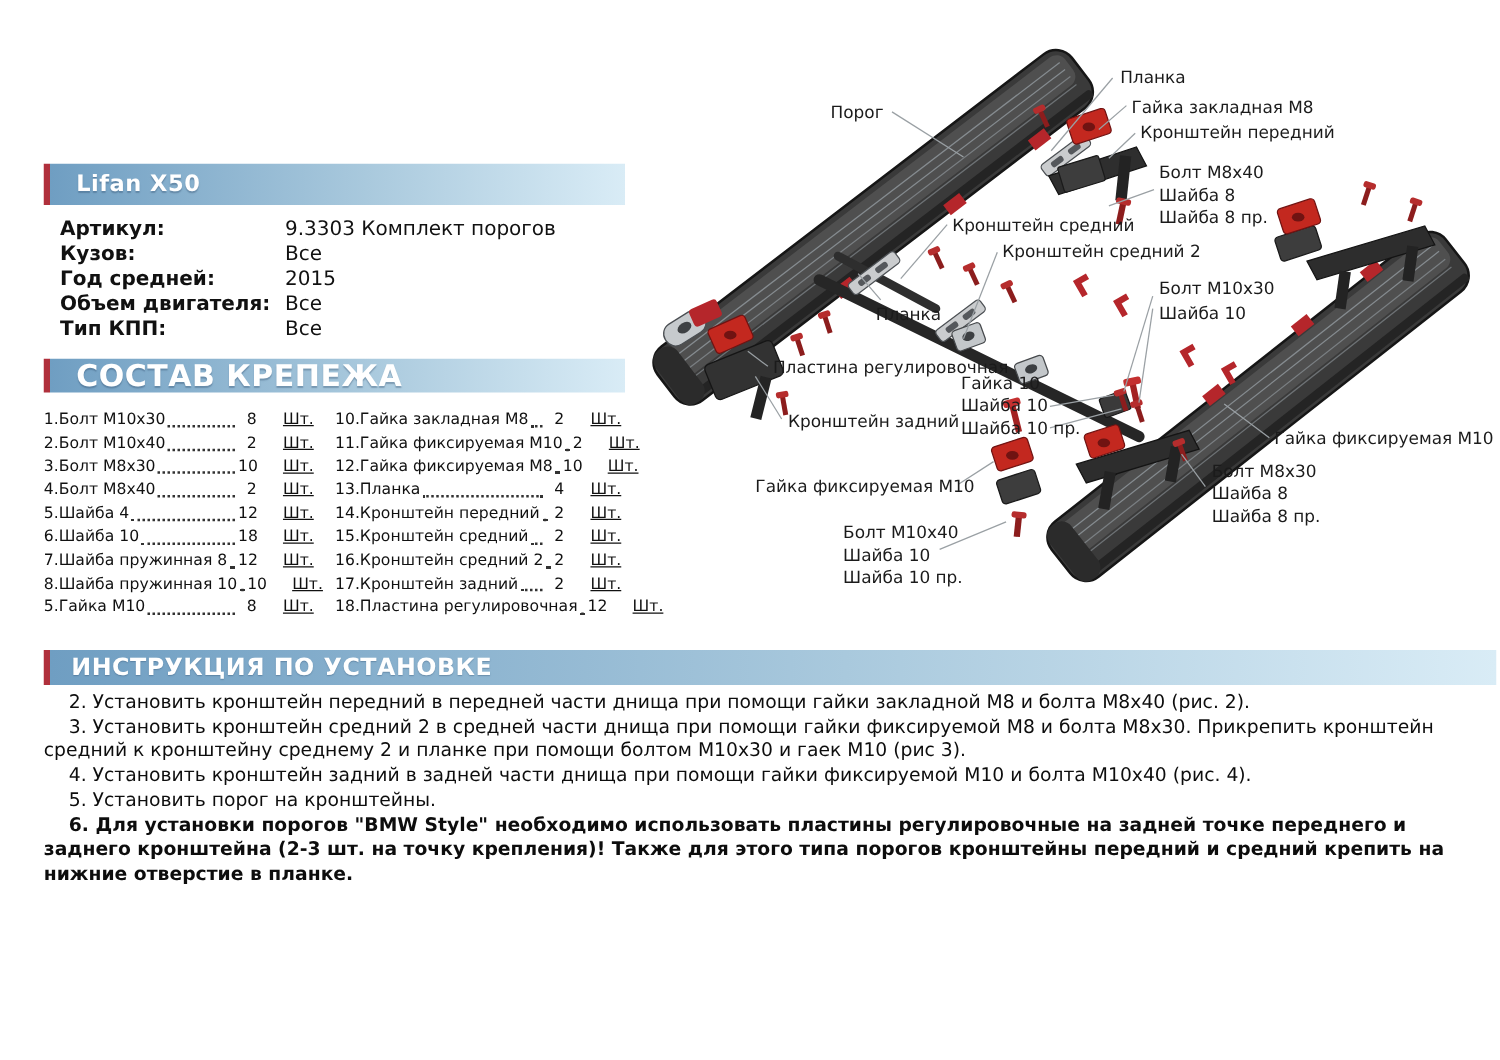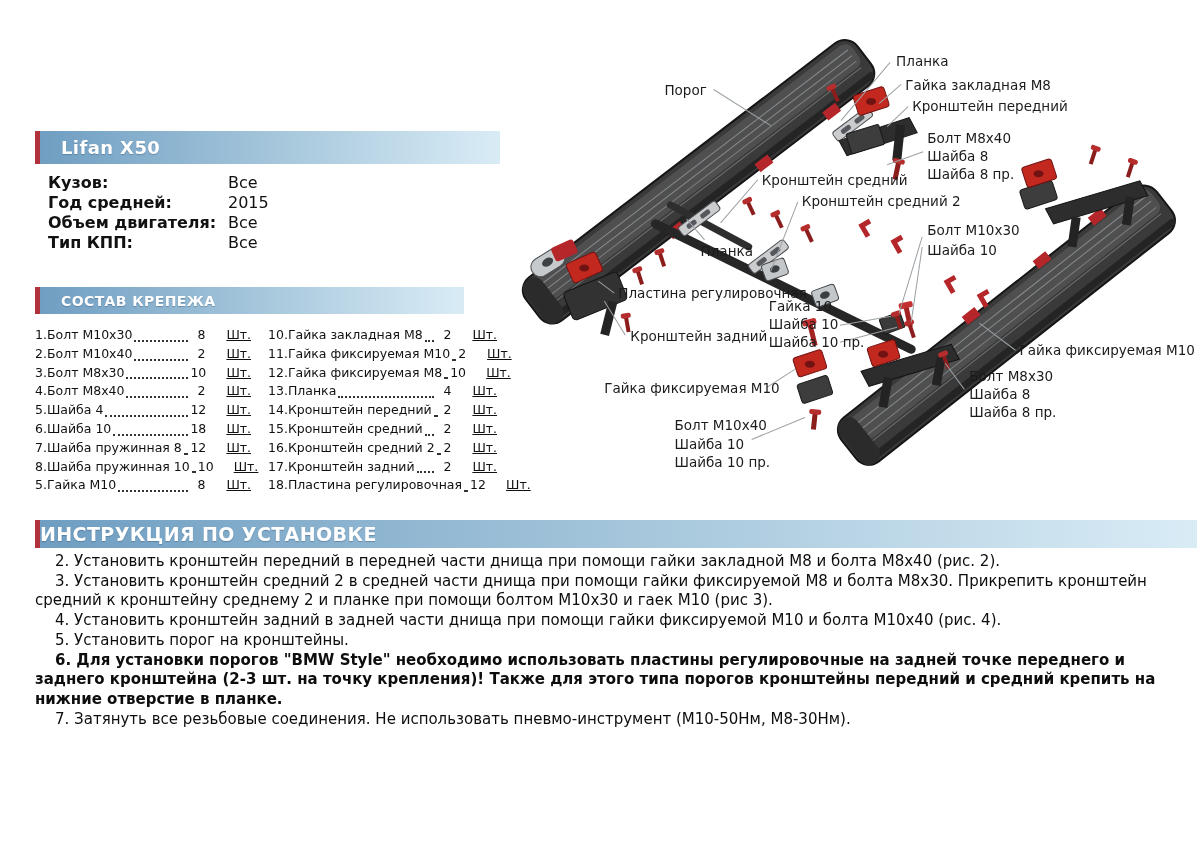--- a/index.html
+++ b/index.html
@@ -6,22 +6,22 @@
   body{font-family:"DejaVu Sans","Liberation Sans",sans-serif;color:#111;}
   .sheet{position:relative;width:1200px;height:848px;background:#fff;overflow:hidden;}
 
   
   .bar{position:absolute;left:35px;box-sizing:border-box;
        background:linear-gradient(90deg,#6f9ec2 0%,#a9c9dd 55%,#d9ecf6 100%);
        border-left:5px solid #b0303c;color:#fff;font-weight:bold;
        display:flex;align-items:center;letter-spacing:.4px;
        text-shadow:0 1px 1px rgba(40,70,100,.35);}
   .bar-title{top:131px;width:465px;height:33px;font-size:18px;padding-left:21px;}
-  .bar-sostav{top:287px;width:429px;height:27px;font-size:14px;padding-left:21px;}
-  .bar-instr{top:520px;width:1162px;height:28px;font-size:19px;}
+  .bar-sostav{top:287px;width:465px;height:27px;font-size:24px;padding-left:21px;}
+  .bar-instr{top:520px;width:1162px;height:28px;font-size:19px;padding-left:17px;}
 
   
   .fields{position:absolute;left:48px;top:173px;width:452px;font-size:16px;line-height:20px;}
   .frow{display:flex;}
   .flabel{width:180px;font-weight:bold;white-space:nowrap;}
   .fvalue{white-space:nowrap;}
 
   
   .plist{position:absolute;left:35px;top:326px;width:462px;display:flex;gap:17px;
          font-size:12.5px;line-height:18.8px;}
@@ -44,20 +44,24 @@
 </head>
 <body>
 
 <div class="sheet">
 
   <div class="bar bar-title">
     <span>Lifan X50</span>
   </div>
 
   <div class="fields">
+    <div class="frow">
+      <span class="flabel">Артикул:</span>
+      <span class="fvalue">9.3303 Комплект порогов</span>
+    </div>
     <div class="frow">
       <span class="flabel">Кузов:</span>
       <span class="fvalue">Все</span>
     </div>
     <div class="frow">
       <span class="flabel">Год средней:</span>
       <span class="fvalue">2015</span>
     </div>
     <div class="frow">
       <span class="flabel">Объем двигателя:</span>
@@ -437,16 +441,15 @@
   <div class="bar bar-instr">
     <span>ИНСТРУКЦИЯ ПО УСТАНОВКЕ</span>
   </div>
 
   <div class="steps">
     <p>2. Установить кронштейн передний в передней части днища при помощи гайки закладной М8 и болта М8х40 (рис. 2).</p>
     <p>3. Установить кронштейн средний 2 в средней части днища при помощи гайки фиксируемой М8 и болта М8х30. Прикрепить кронштейн средний к кронштейну среднему 2 и планке при помощи болтом М10х30 и гаек М10 (рис 3).</p>
     <p>4. Установить кронштейн задний в задней части днища при помощи гайки фиксируемой М10 и болта М10х40 (рис. 4).</p>
     <p>5. Установить порог на кронштейны.</p>
     <p class="bold">6. Для установки порогов "BMW Style" необходимо использовать пластины регулировочные на задней точке переднего и заднего кронштейна (2-3 шт. на точку крепления)! Также для этого типа порогов кронштейны передний и средний крепить на нижние отверстие в планке.</p>
-    <p>7. Затянуть все резьбовые соединения. Не использовать пневмо-инструмент (М10-50Нм, М8-30Нм).</p>
   </div>
 
 </div>
 
 </body></html>

